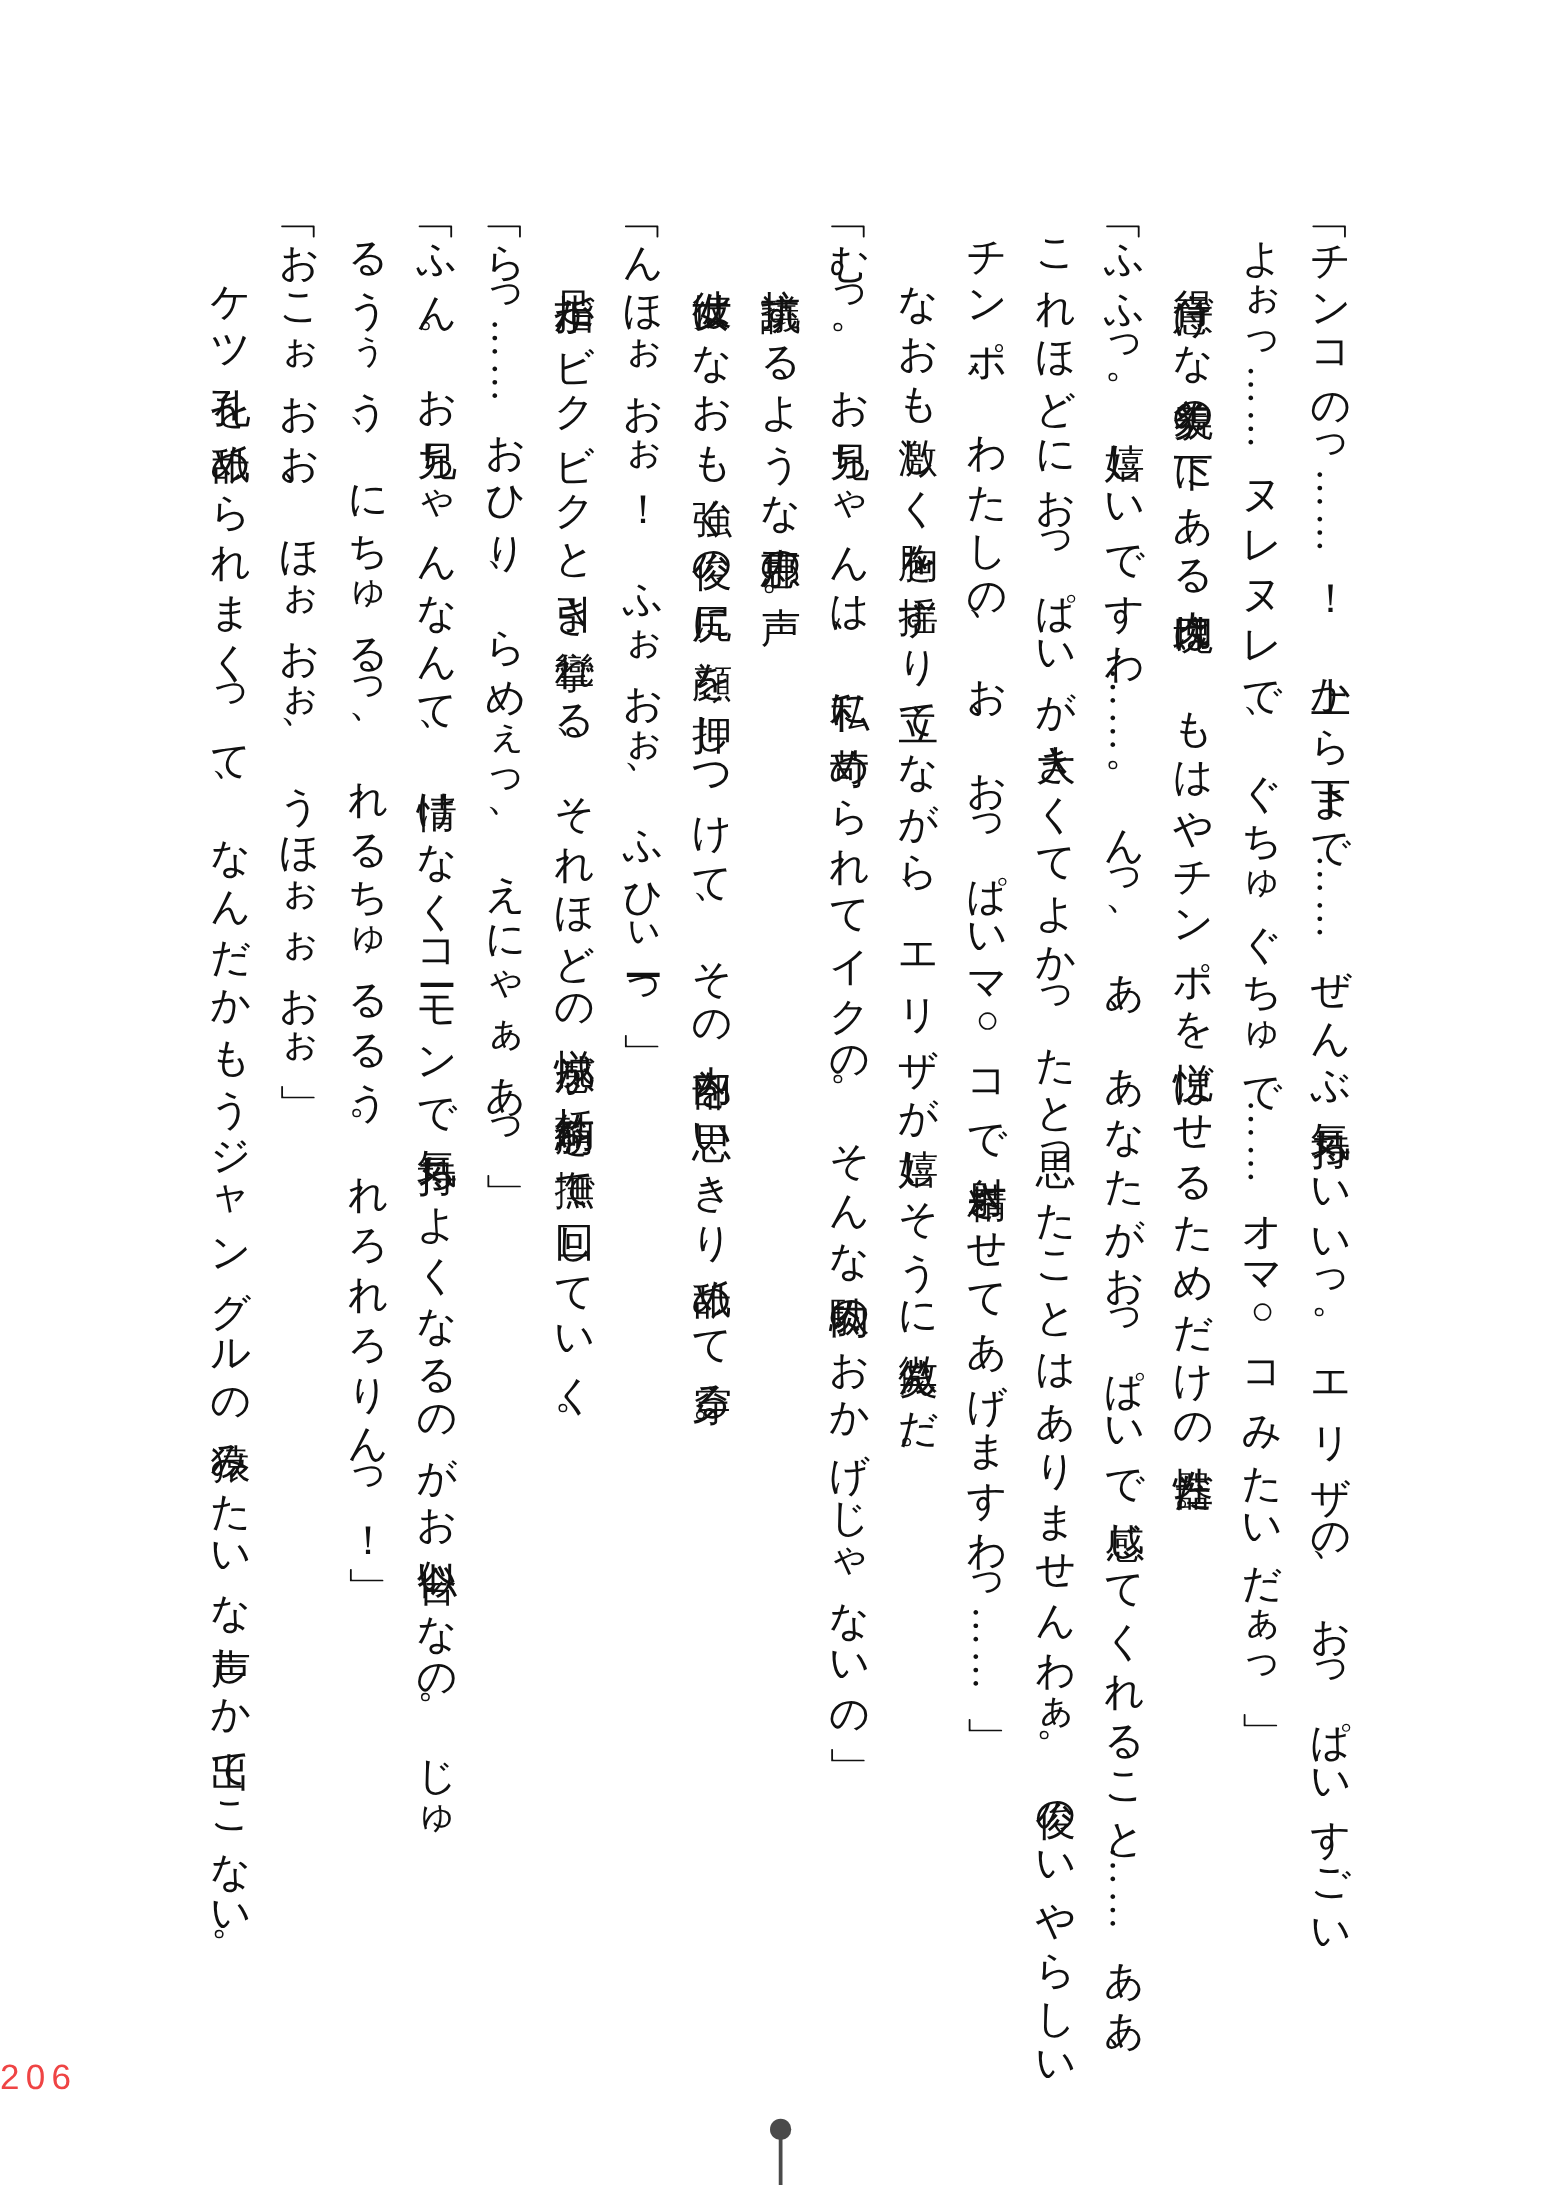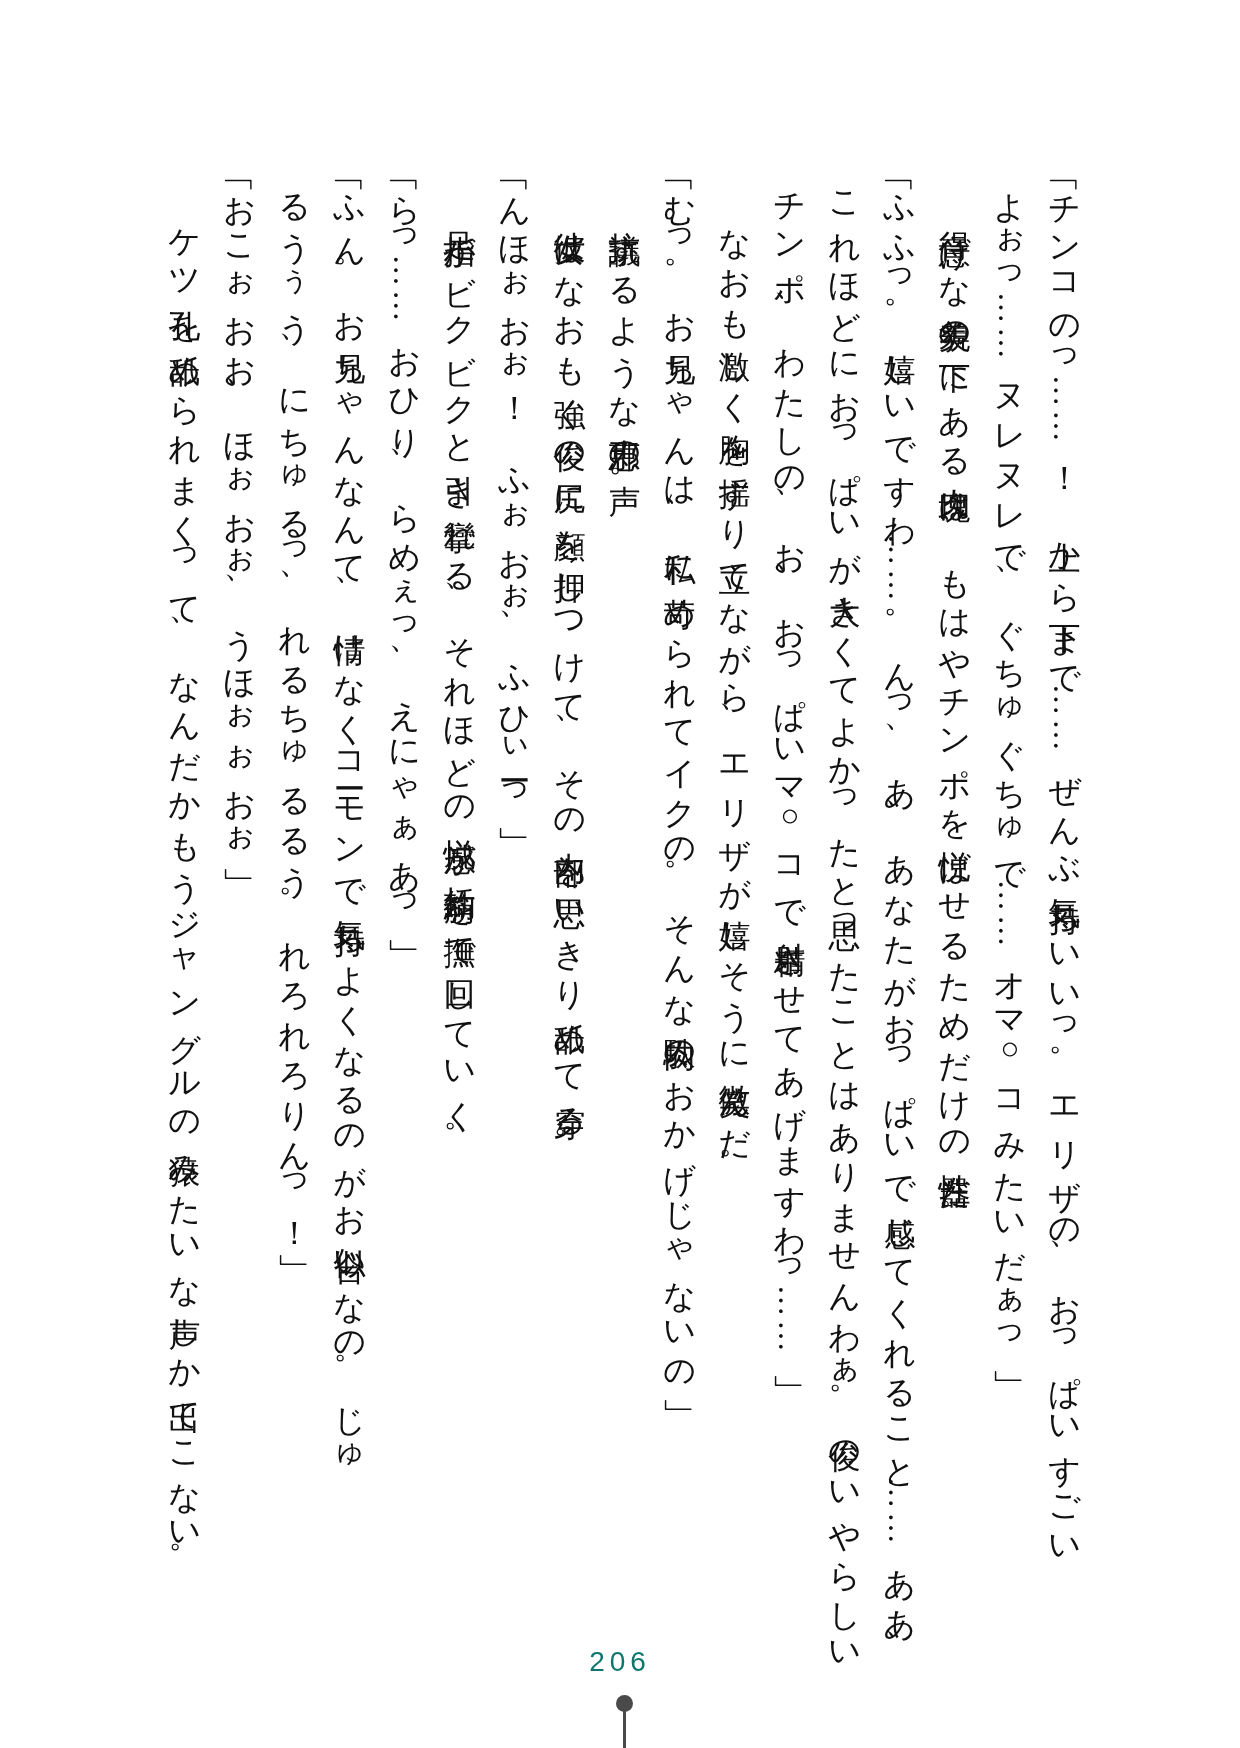--- a/index.html
+++ b/index.html
@@ -29,25 +29,25 @@
     white-space: nowrap;
   }
   .tline.indent {
     text-indent: 36px;
   }
   .page-number {
     position: absolute;
     top: 1646px;
     left: 0;
     width: 100%;
-    text-align: center;
+    text-align: left;
     font-family: "Liberation Sans", "DejaVu Sans", sans-serif;
     font-size: 28px;
     letter-spacing: 5px;
-    color: #0f766e;
+    color: #ef4444;
   }
   .ornament-dot {
     position: absolute;
     top: 1695px;
     left: 50%;
     width: 17px;
     height: 17px;
     margin-left: -4px;
     border-radius: 50%;
     background: #4a4a4a;

